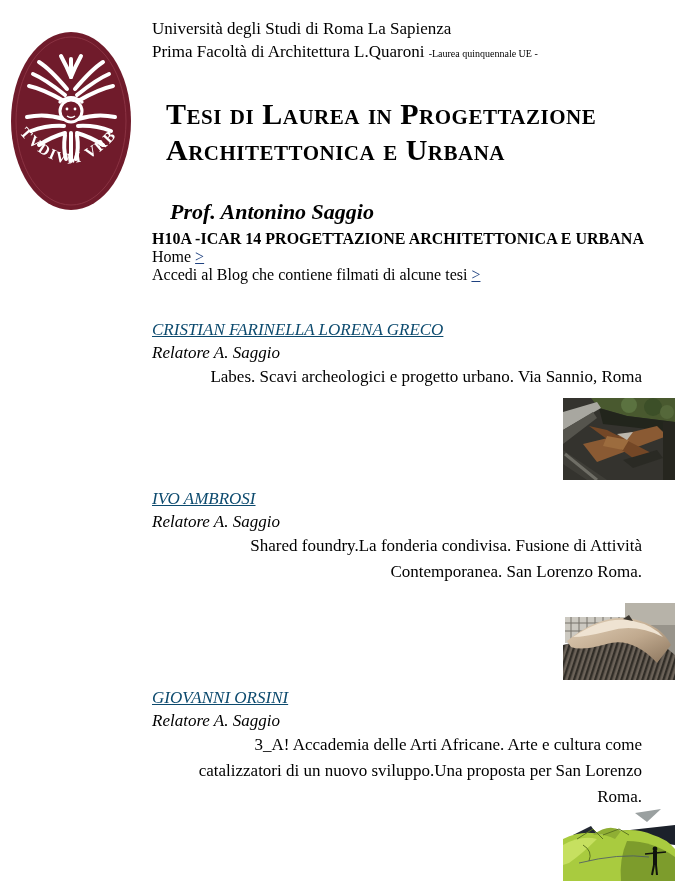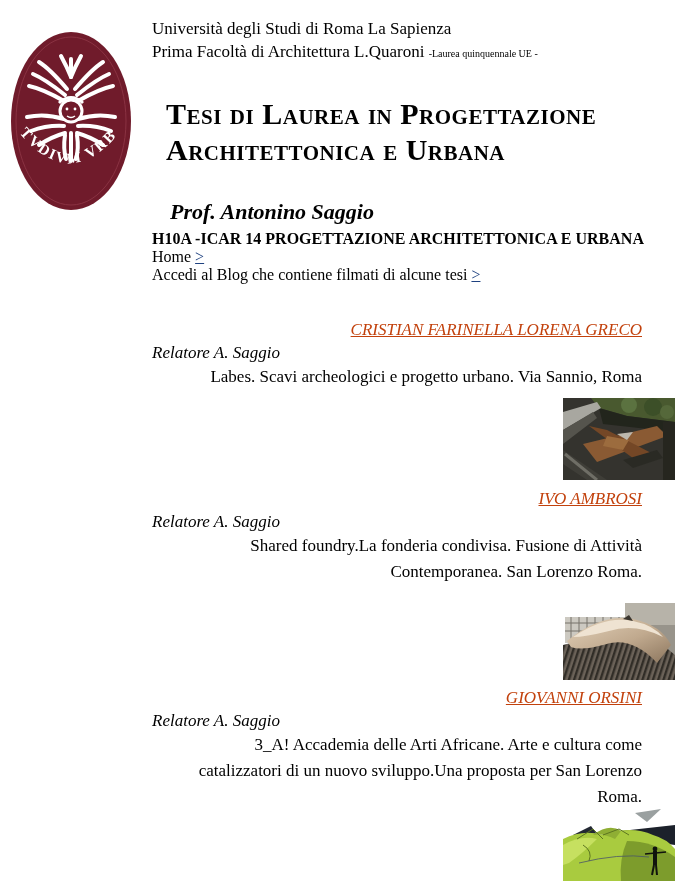--- a/index.html
+++ b/index.html
@@ -29,23 +29,22 @@
     left:152px;top:230px;
     font-size:16px;font-weight:bold;white-space:nowrap;
   }
   .nav-line{left:152px;font-size:16px;line-height:18px;white-space:nowrap;}
   a.arrow-link{color:#1f4280;text-decoration:underline;cursor:pointer;}
   
   .entry{left:152px;width:490px;}
   .students{
     display:block;
     font-size:17px;font-style:italic;line-height:23px;
-    color:#c2410c;text-decoration:underline;cursor:pointer;
+    color:#0c4a6e;text-decoration:underline;cursor:pointer;
     white-space:nowrap;
-    text-align:right;
   }
   .relatore{font-size:17px;font-style:italic;line-height:23px;}
   .desc{font-size:17px;line-height:26px;text-align:right;}
   .thumb{left:563px;width:112px;display:block;cursor:pointer;}
   .thumb svg{display:block;}
 </style>
 </head>
 <body>
 
 <div class="page">

